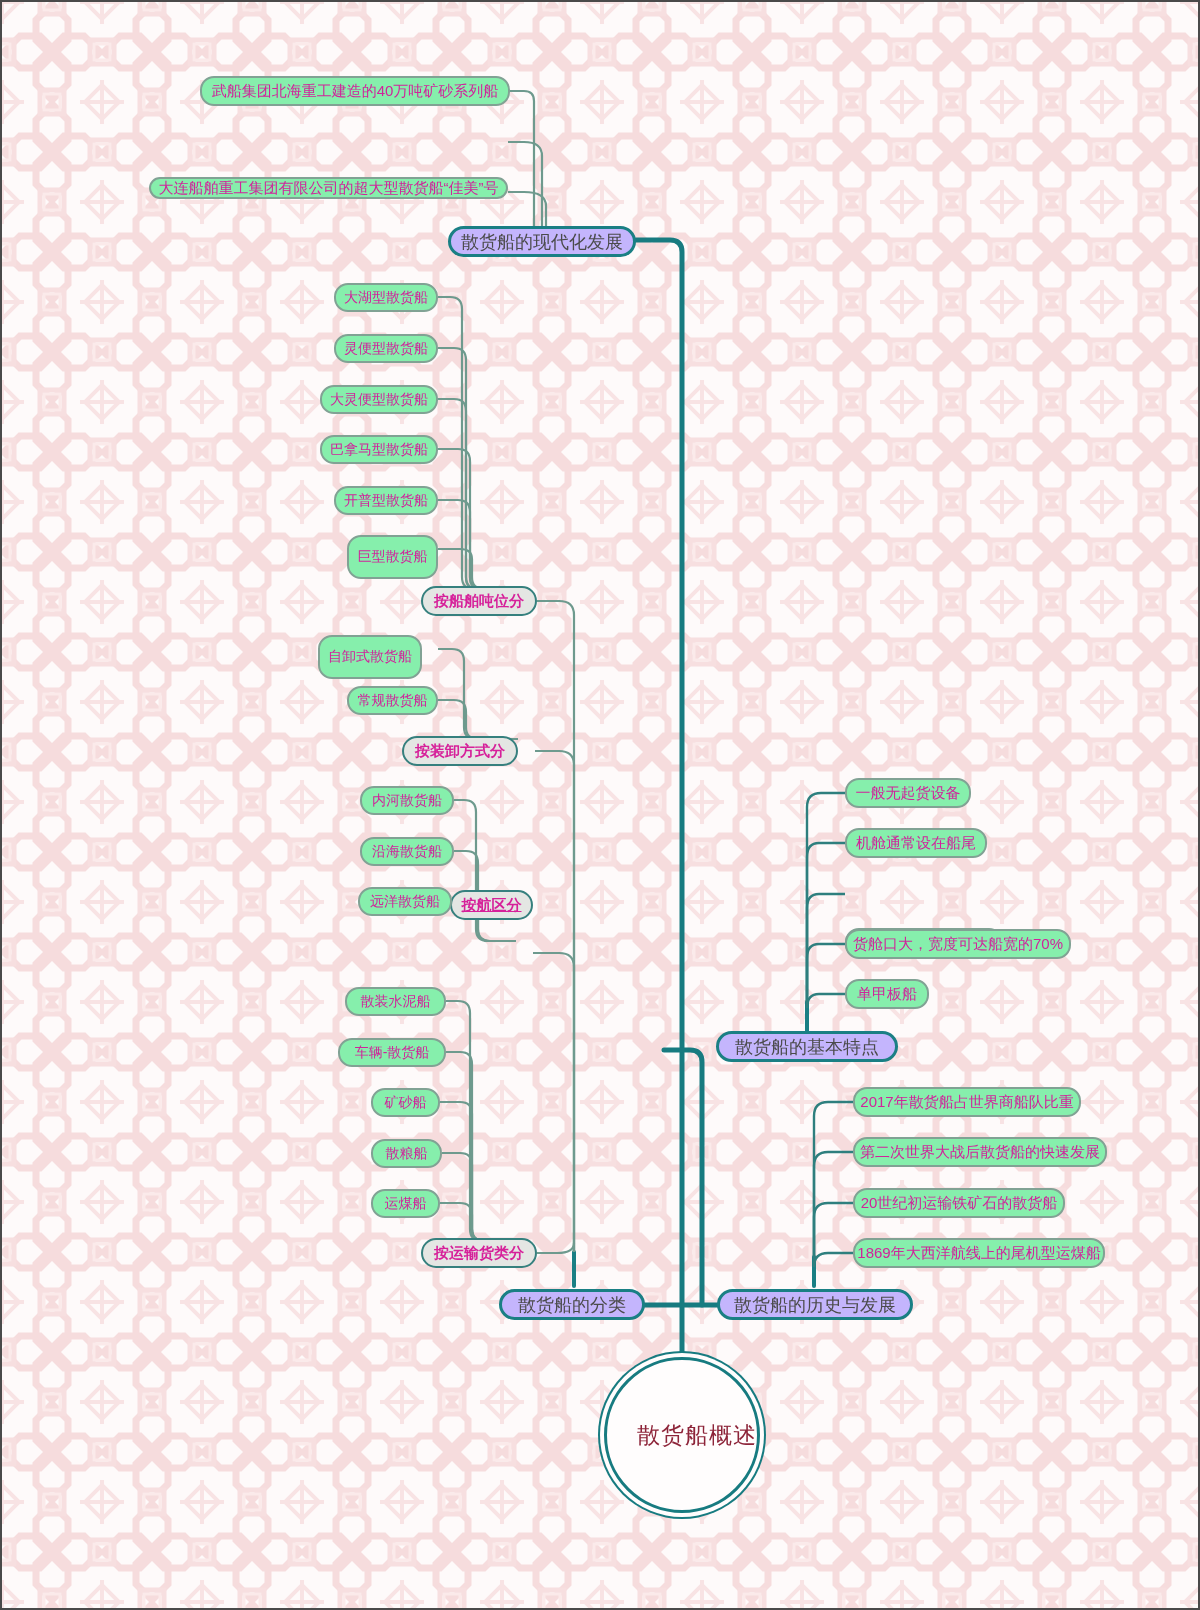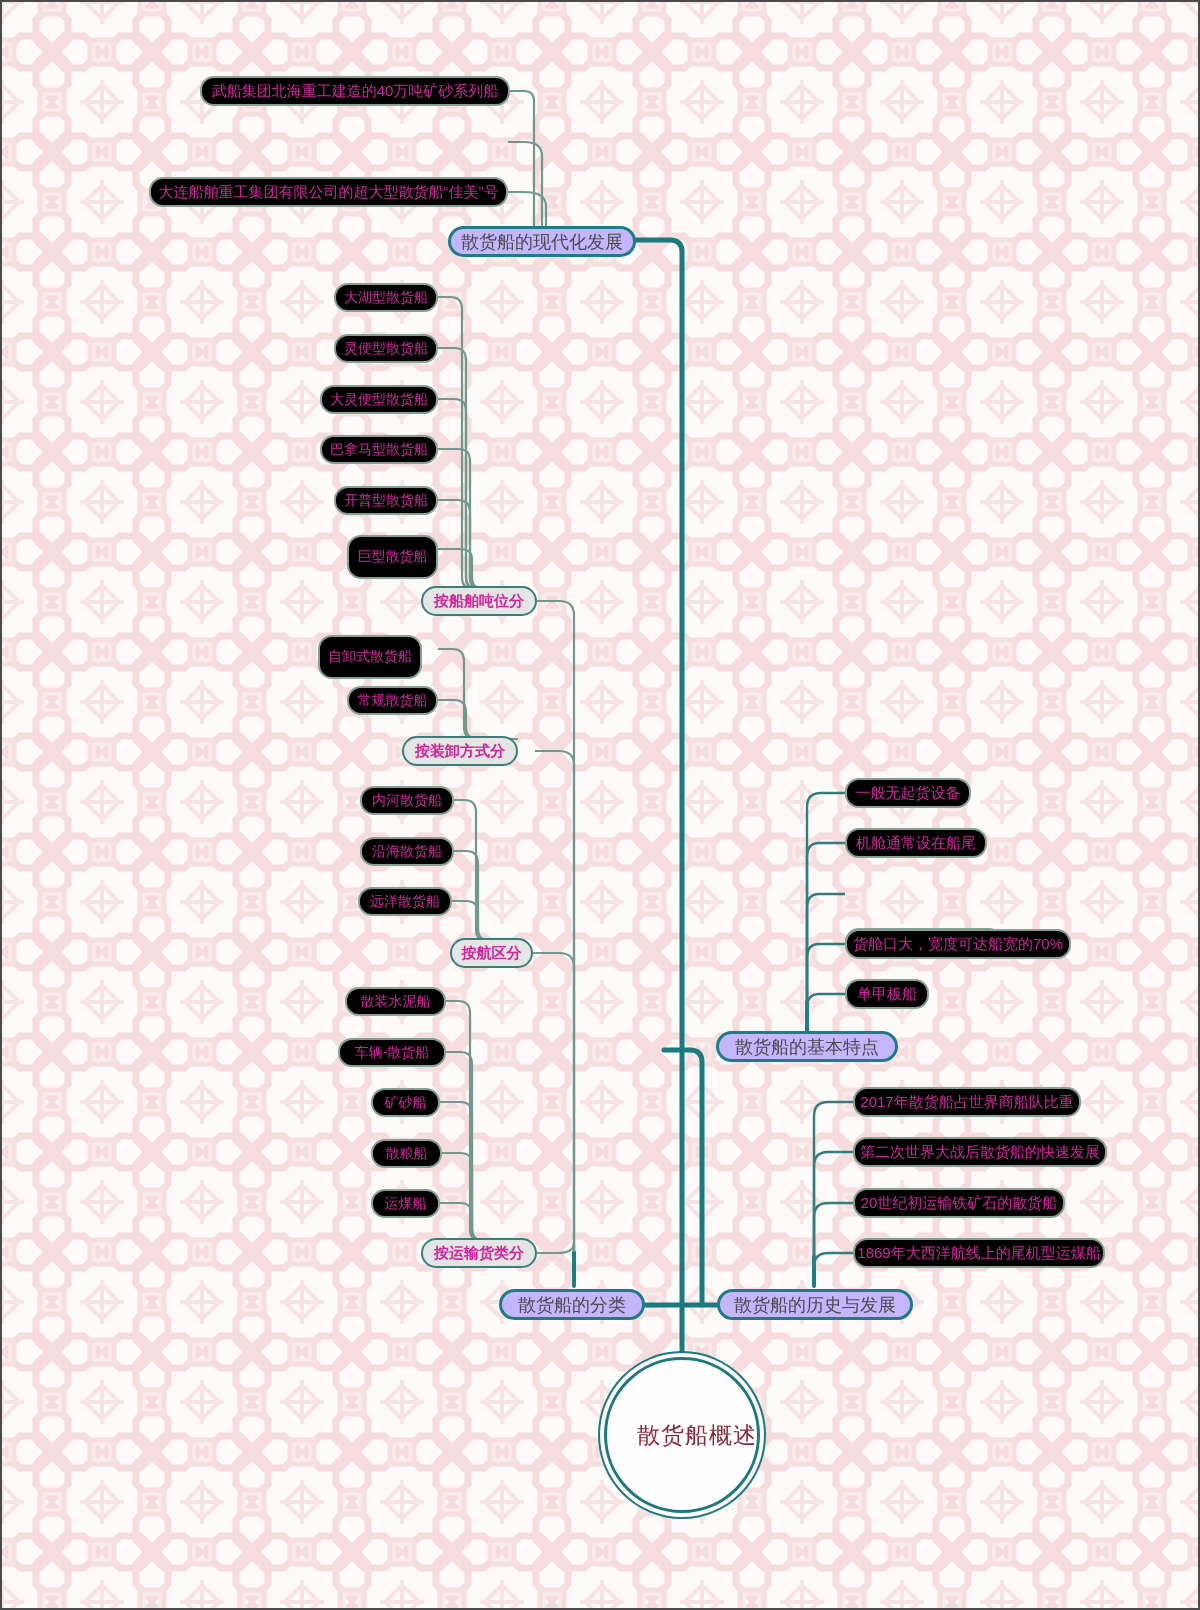--- a/index.html
+++ b/index.html
@@ -64,21 +64,21 @@
     color:#d6219a;
     font-size:15px;
     padding:0 12px;
     font-weight:bold;
     justify-content:center;
   }
 
   
   .leaf{
     border-radius:14px;
-    background:#000000;
+    background:#86efac;
     border:2px solid #81a294;
     color:#d0249b;
     font-size:14px;
     padding:0 8px;
   }
   .leaf.wide{font-size:15px;}
 </style>
 </head>
 <body>
 
@@ -205,31 +205,31 @@
     <span>散货船的基本特点</span>
   </div>
 
   <div class="node lvl1" style="left:715px;top:1287px;width:196px;height:31px;">
     <span>散货船的历史与发展</span>
   </div>
 
   <div class="node leaf wide" style="left:198px;top:74px;width:310px;height:30px;">
     <span>武船集团北海重工建造的40万吨矿砂系列船</span>
   </div>
-  <div class="node leaf wide" style="left:147px;top:175px;width:359px;height:30px;">
+  <div class="node leaf wide" style="left:147px;top:175px;width:359px;height:22px;">
     <span>大连船舶重工集团有限公司的超大型散货船“佳美”号</span>
   </div>
 
   <div class="node lvl2" style="left:419px;top:584px;width:116px;height:30px;">
     <span>按船舶吨位分</span>
   </div>
   <div class="node lvl2" style="left:400px;top:734px;width:116px;height:30px;">
     <span>按装卸方式分</span>
   </div>
-  <div class="node lvl2" style="left:448px;top:936px;width:83px;height:30px;">
+  <div class="node lvl2" style="left:448px;top:888px;width:83px;height:30px;text-decoration:underline;">
     <span>按航区分</span>
   </div>
   <div class="node lvl2" style="left:419px;top:1236px;width:116px;height:30px;">
     <span>按运输货类分</span>
   </div>
 
   <div class="node leaf" style="left:332px;top:281px;width:104px;height:29px;">
     <span>大湖型散货船</span>
     </div>
   <div class="node leaf" style="left:332px;top:332px;width:104px;height:29px;">

